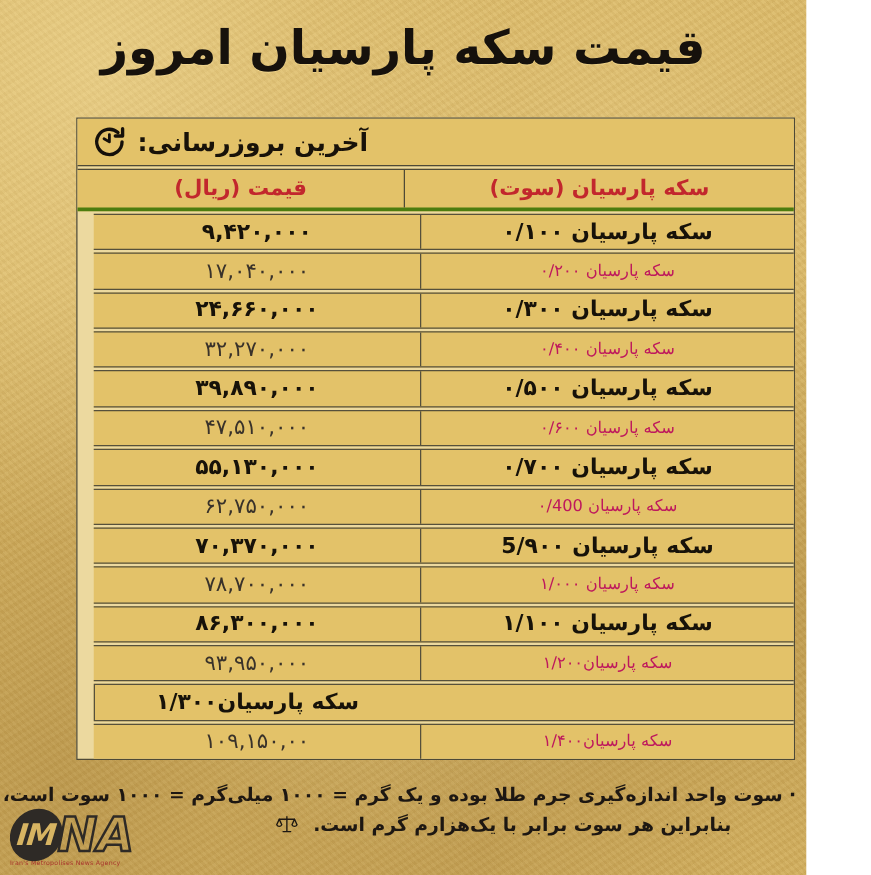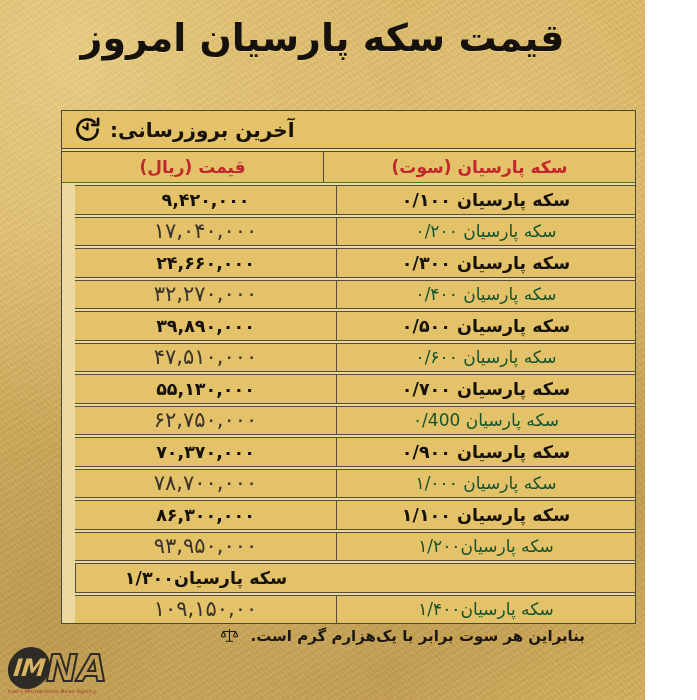--- a/index.html
+++ b/index.html
@@ -17,53 +17,53 @@
       repeating-linear-gradient(47deg, rgba(120,85,25,.05) 0 2px, rgba(255,240,190,.05) 2px 4px),
       repeating-linear-gradient(-31deg, rgba(120,85,25,.04) 0 3px, rgba(255,244,200,.05) 3px 6px);
   }
   .title{
     position:absolute;top:16px;left:0;width:100%;
     text-align:center;direction:rtl;
     font-size:38px;font-weight:bold;color:#16110c;
     text-shadow:0 1px 0 rgba(255,230,160,.4);
   }
   .price-table{
-    position:absolute;left:61px;top:110px;width:575px;height:514px;
+    position:absolute;left:61px;top:94px;width:575px;height:514px;
     display:flex;flex-direction:column;
     background:#ecd99f;
     border:1px solid #4e4936;box-sizing:border-box;
   }
   .thead{
     flex:0 0 37px;background:#e3c269;border-bottom:1px solid #4e4936;
     display:flex;align-items:center;justify-content:flex-end;
     direction:rtl;padding:0 12px;gap:9px;
   }
   .thead-label{font-size:20px;font-weight:bold;color:#181209;}
   .refresh-clock{width:27px;height:27px;flex:0 0 auto;}
   .colhead{
-    flex:0 0 30px;background:#e3c269;border-bottom:1px solid #4d7c0f;margin-top:2px;
+    flex:0 0 30px;background:#e3c269;border-bottom:3px solid #4d7c0f;margin-top:2px;
     border-top:1px solid #4e4936;
     display:grid;grid-template-columns:261px 1fr;direction:ltr;
   }
   .colhead .cell{
     display:flex;align-items:center;justify-content:center;
     font-size:17px;font-weight:bold;color:#c2272d;direction:rtl;
   }
   .colhead .cell.coin{border-left:1px solid #4e4936;}
   .rows{flex:1;display:flex;flex-direction:column;padding-left:13px;}
   .trow{
     flex:1;margin-top:2px;background:#e3c269;
     border-top:1px solid #56503b;border-bottom:1px solid #56503b;
     display:grid;grid-template-columns:261px 1fr;direction:ltr;
   }
   .trow:last-child{border-bottom:none;}
   .trow .cell{display:flex;align-items:center;justify-content:center;}
   .trow .cell.coin{border-left:1px solid #56503b;direction:rtl;}
-  .coin-name{font-size:17px;color:#14532d;direction:rtl;}
-  .price-val{font-size:21px;color:#39322a;direction:ltr;letter-spacing:.5px;}
+  .coin-name{font-size:13px;color:#be185d;direction:rtl;}
+  .price-val{font-size:17px;color:#39322a;direction:ltr;letter-spacing:.5px;}
   .trow.bold .coin-name,.trow.bold .price-val{font-weight:bold;color:#171209;font-size:17.5px;}
   .footnote{
     position:absolute;right:8px;top:624px;width:640px;
     direction:rtl;text-align:right;
     font-size:15px;font-weight:bold;color:#1d1712;line-height:1.6;
   }
   .footnote .line2{display:block;margin-left:0;padding-left:0;margin-right:52px;}
   .scales-icon{width:19px;height:19px;vertical-align:-4px;margin:0 6px 0 0;}
   .logo{position:absolute;left:8px;bottom:6px;width:110px;text-align:left;}
   .logo-row{display:flex;align-items:center;height:40px;}
@@ -173,21 +173,21 @@
     <div class="cell coin">
       <span class="coin-name">سکه پارسیان ۰/400</span>
     </div>
   </div>
 
   <div class="trow bold">
     <div class="cell price">
       <span class="price-val">۷۰,۳۷۰,۰۰۰</span>
     </div>
     <div class="cell coin">
-      <span class="coin-name">سکه پارسیان ۰/۹۰۰</span>
+      <span class="coin-name">سکه پارسیان 5/۹۰۰</span>
     </div>
   </div>
 
   <div class="trow">
     <div class="cell price">
       <span class="price-val">۷۸,۷۰۰,۰۰۰</span>
     </div>
     <div class="cell coin">
       <span class="coin-name">سکه پارسیان ۱/۰۰۰</span>
     </div>
@@ -223,20 +223,21 @@
     </div>
     <div class="cell coin">
       <span class="coin-name">سکه پارسیان۱/۴۰۰</span>
     </div>
   </div>
 
 </div>
   </div>
 
   <div class="footnote">
+    <span class="line1">· سوت واحد اندازه‌گیری جرم طلا بوده و یک گرم = ۱۰۰۰ میلی‌گرم = ۱۰۰۰ سوت است،</span>
     <span class="line2">
       <span>بنابراین هر سوت برابر با یک‌هزارم گرم است.</span>
       <svg class="scales-icon" viewBox="0 0 28 24" fill="none" stroke="#1d1712" stroke-width="1.6" stroke-linecap="round" stroke-linejoin="round">
         <path d="M14 3v17"></path>
         <path d="M5 6h18"></path>
         <path d="M5 6 L2 12.5 a3.4 3.4 0 0 0 6 0 Z"></path>
         <path d="M23 6 L20 12.5 a3.4 3.4 0 0 0 6 0 Z"></path>
         <path d="M9.5 20.5h9"></path>
       </svg>
     </span>

